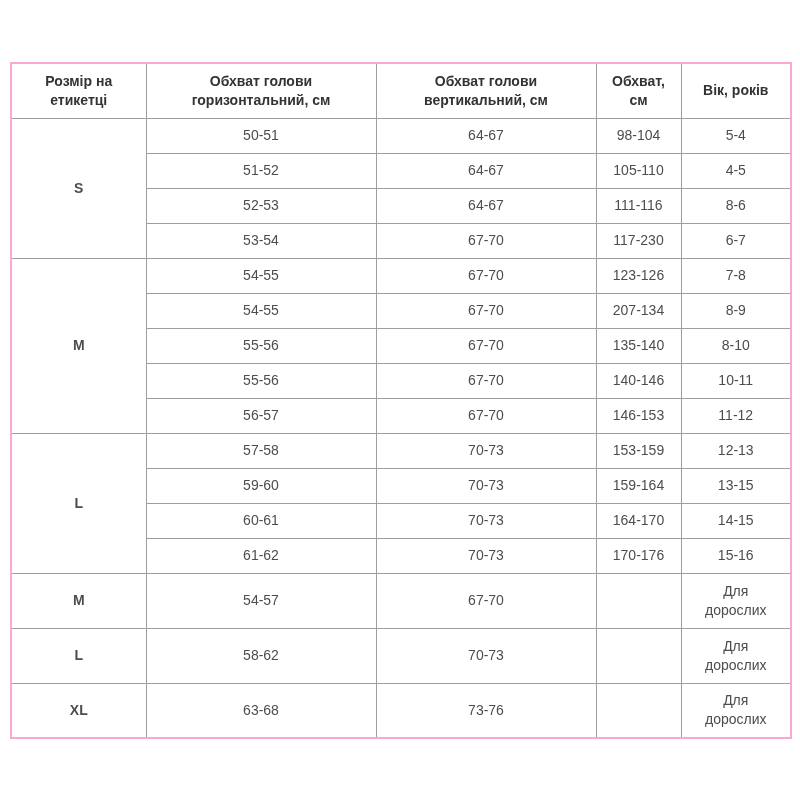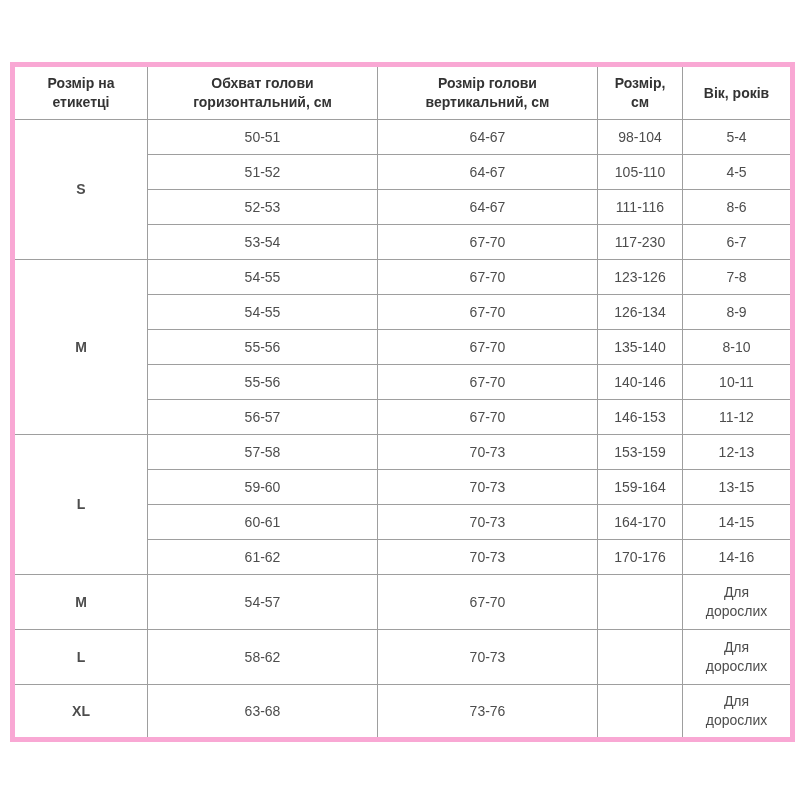--- a/index.html
+++ b/index.html
@@ -10,21 +10,21 @@
     height: 800px;
     font-family: "Liberation Sans", sans-serif;
   }
   .chart-wrap {
     padding: 62px 10px 0 10px;
   }
   table.size-chart {
     border-collapse: collapse;
     table-layout: fixed;
     width: 780px;
-    border: 5px solid #f9a8d4;
+    border: 2px solid #f9a8d4;
   }
   table.size-chart th,
   table.size-chart td {
     border: 1px solid #9e9e9e;
     text-align: center;
     vertical-align: middle;
     font-size: 14px;
     line-height: 1.35;
     padding: 2px 10px;
     box-sizing: border-box;
@@ -53,22 +53,22 @@
       <col style="width:135px">
       <col style="width:230px">
       <col style="width:220px">
       <col style="width:85px">
       <col style="width:110px">
     </colgroup>
     <thead>
       <tr>
         <th>Розмір на етикетці</th>
         <th>Обхват голови горизонтальний, см</th>
-        <th>Розмір голови вертикальний, см</th>
-        <th>Розмір, см</th>
+        <th>Обхват голови вертикальний, см</th>
+        <th>Обхват, см</th>
         <th>Вік, років</th>
       </tr>
     </thead>
     <tbody>
 
       <tr class="child-row">
         <td class="size-label" rowspan="4">S</td>
         <td>50-51</td>
         <td>64-67</td>
         <td>98-104</td>
@@ -96,21 +96,21 @@
       <tr class="child-row">
         <td class="size-label" rowspan="5">M</td>
         <td>54-55</td>
         <td>67-70</td>
         <td>123-126</td>
         <td>7-8</td>
       </tr>
       <tr class="child-row">
         <td>54-55</td>
         <td>67-70</td>
-        <td>126-134</td>
+        <td>207-134</td>
         <td>8-9</td>
       </tr>
       <tr class="child-row">
         <td>55-56</td>
         <td>67-70</td>
         <td>135-140</td>
         <td>8-10</td>
       </tr>
       <tr class="child-row">
         <td>55-56</td>
@@ -141,21 +141,21 @@
       <tr class="child-row">
         <td>60-61</td>
         <td>70-73</td>
         <td>164-170</td>
         <td>14-15</td>
       </tr>
       <tr class="child-row">
         <td>61-62</td>
         <td>70-73</td>
         <td>170-176</td>
-        <td>14-16</td>
+        <td>15-16</td>
       </tr>
 
       <tr class="adult-row">
         <td class="size-label">M</td>
         <td>54-57</td>
         <td>67-70</td>
         <td></td>
         <td class="age-adult">Для дорослих</td>
       </tr>
 

